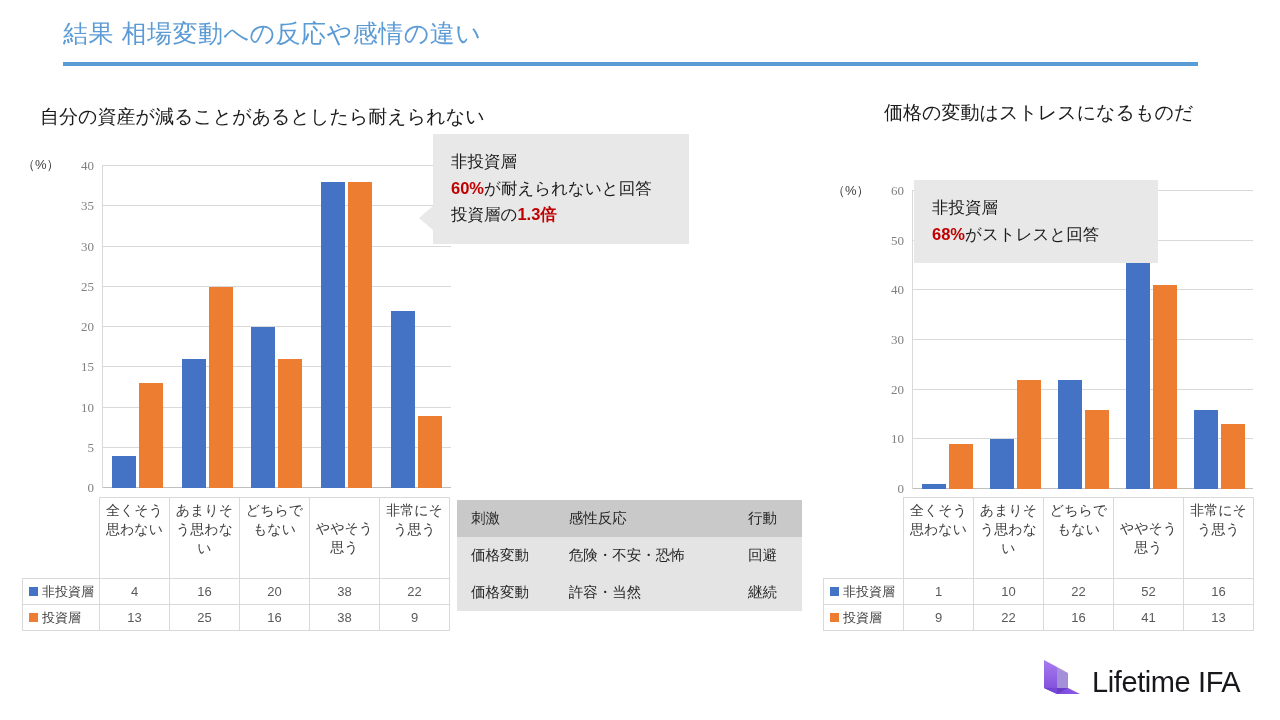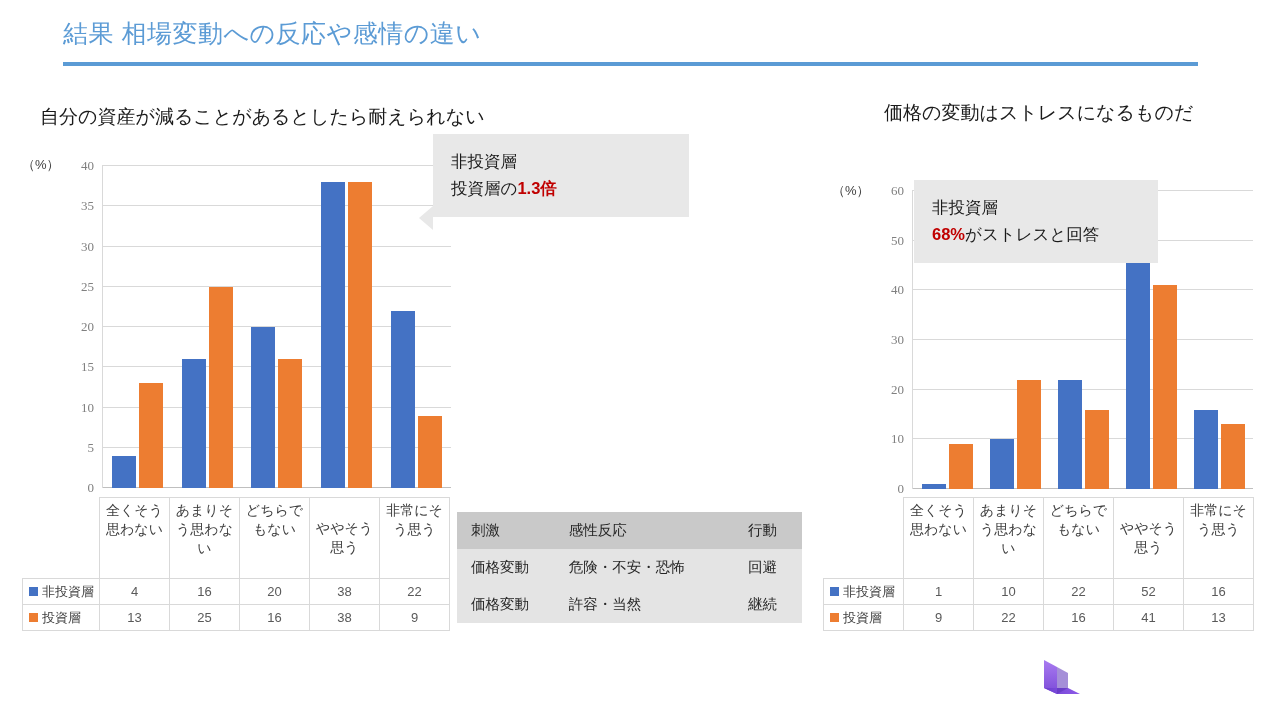--- a/index.html
+++ b/index.html
@@ -160,21 +160,21 @@
     width: 0; height: 0;
     border-top: 12px solid transparent;
     border-bottom: 12px solid transparent;
     border-right: 14px solid #E8E8E8;
   }
 
   
   #stimulus-table {
     position: absolute;
     left: 457px;
-    top: 512px;
+    top: 500px;
     width: 345px;
     border-collapse: collapse;
     font-size: 14.5px;
     color: #262626;
   }
   #stimulus-table th {
     background: #C9C9C9;
     font-weight: normal;
     text-align: left;
     padding: 9px 10px 9px 14px;
@@ -258,20 +258,23 @@
       </div>
       <div class="cat-group" style="left: 278.4px; width: 69.6px; height: 322px;">
         <div class="bar s0" title="非投資層 非常にそう思う: 22" style="height: 177.1px;"></div>
         <div class="bar s1" title="投資層 非常にそう思う: 9" style="height: 72.45px;"></div>
       </div>
     </div>
 </div>
 
 <div class="callout" id="left-callout" style="left:433px; top:134px; width:220px;">
   <div>非投資層</div>
+  <div>
+    <span class="hl">60%</span><span>が耐えられないと回答</span>
+  </div>
   <div>
     <span>投資層の</span><span class="hl">1.3倍</span>
   </div>
   <div class="callout-tail" style="left:-14px; top:72px;"></div>
 </div>
 
 <table class="data-table" id="left-data-table" style="left:22px; top:497px; width:427px;">
   <colgroup>
     <col style="width:77px">
     <col style="width:70px">
@@ -433,13 +436,14 @@
         <linearGradient id="lgB" x1="0" y1="0" x2="1" y2="0">
           <stop offset="0" stop-color="#6D3FD0"></stop>
             <stop offset="1" stop-color="#8E5BE8"></stop>
         </linearGradient>
       </defs>
       <polygon points="4,2 17,9 17,36 4,30" fill="url(#lgA)"></polygon>
       <polygon points="4,30 17,36 40,36 28,30" fill="url(#lgB)"></polygon>
       <polygon points="17,9 17,36 28,30 28,15" fill="#5B33B8" opacity="0.55"></polygon>
     </svg>
   </span>
+  <span id="brand-wordmark">Lifetime IFA</span>
 </div>
 
 </body></html>

